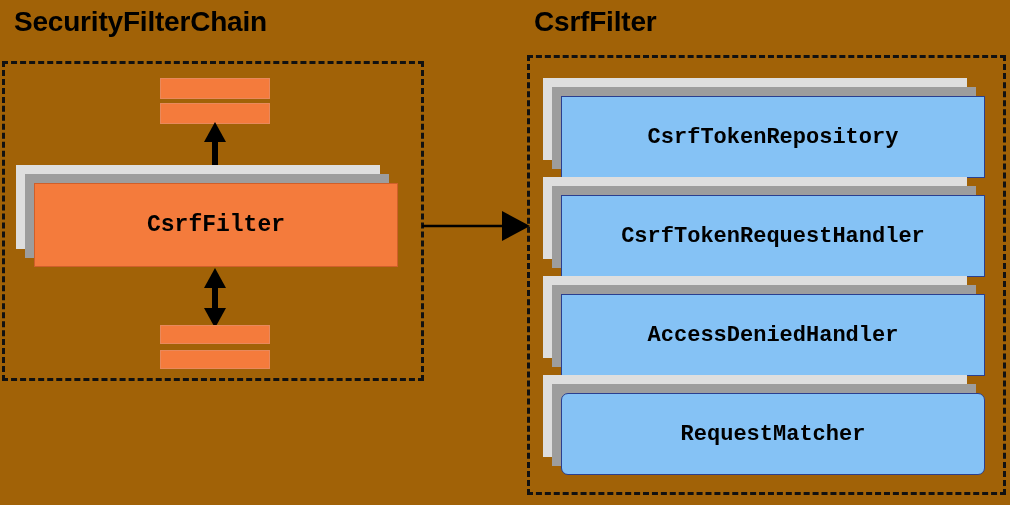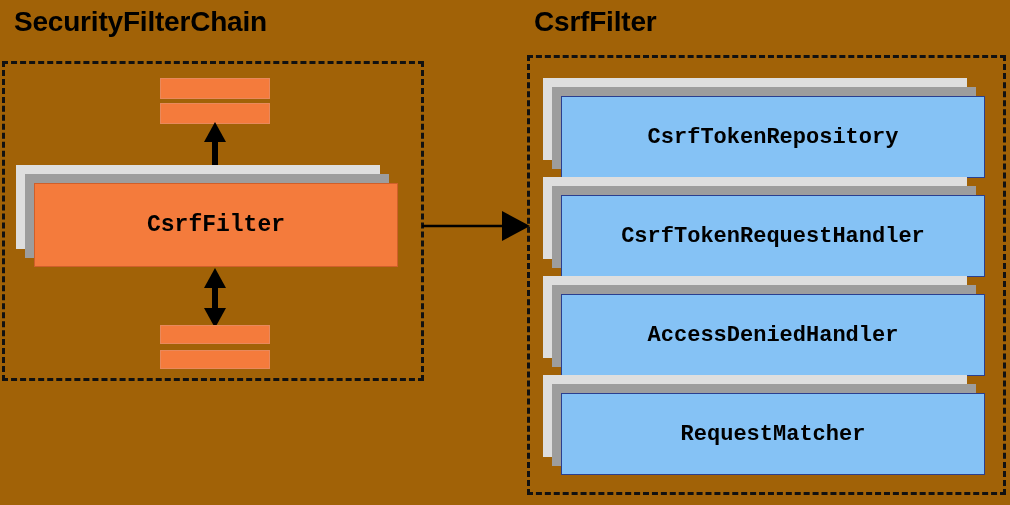--- a/index.html
+++ b/index.html
@@ -166,18 +166,18 @@
     <div class="shadow-light" style="width:424px; height:82px;"></div>
     <div class="shadow-mid" style="width:424px; height:82px;"></div>
     <div class="face" style="width:424px; height:82px;">
       <span class="label">AccessDeniedHandler</span>
     </div>
   </div>
 
   <div class="card blue" style="left:543px; top:375px; width:442px; height:100px;">
     <div class="shadow-light" style="width:424px; height:82px;"></div>
     <div class="shadow-mid" style="width:424px; height:82px;"></div>
-    <div class="face" style="width:424px; height:82px;">
+    <div class="face" style="width:424px; height:82px;border-radius:7px;">
       <span class="label">RequestMatcher</span>
     </div>
   </div>
 
 </div>
 
 </body></html>

